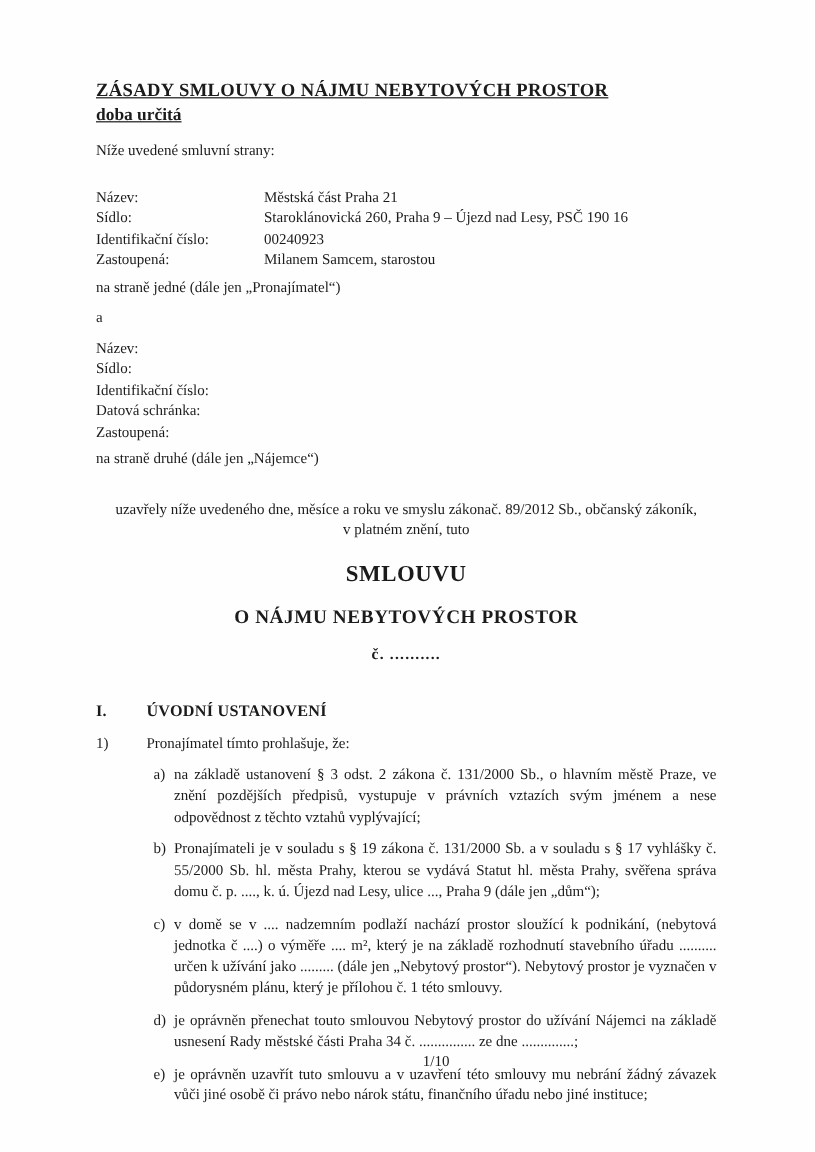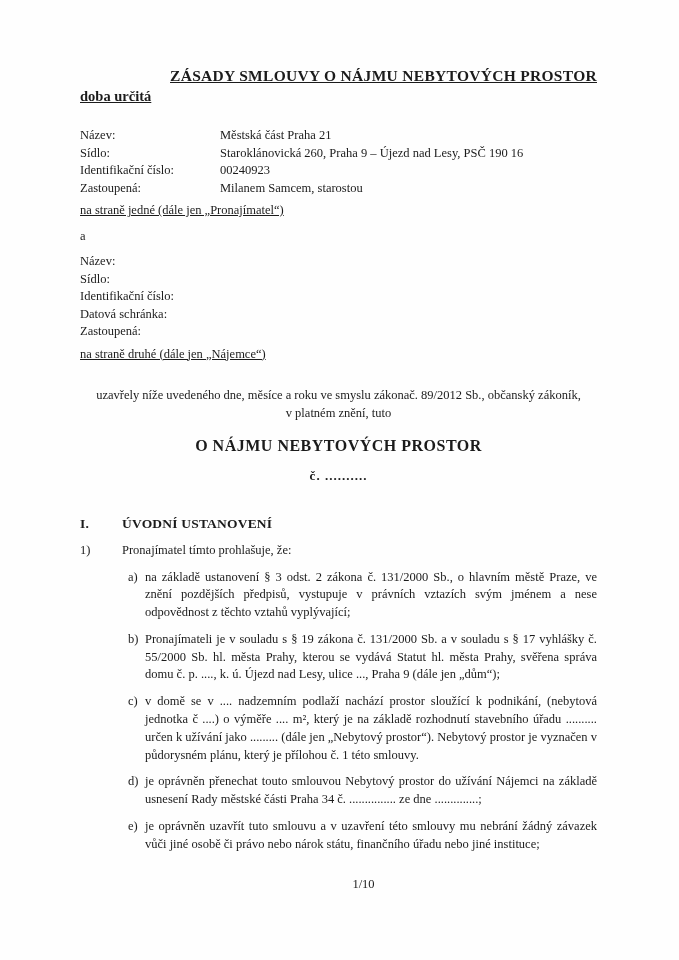--- a/index.html
+++ b/index.html
@@ -7,34 +7,34 @@
     position:relative;
     width:679px; height:960px;
     background:#fefefe;
     font-family:"Liberation Serif","DejaVu Serif",serif;
     color:#1b1b1b;
     box-sizing:border-box;
     padding:66px 82px 0 80px;
     overflow:hidden;
   }
   .doc-title {
-    text-align:right; font-weight:bold; font-size:15.5px;
+    text-align:left; font-weight:bold; font-size:15.5px;
     text-decoration:underline; line-height:20px; letter-spacing:0.3px;
   }
   .doc-subtitle {
     font-weight:bold; font-size:14.5px;
     text-decoration:underline; line-height:19px; margin-top:1px;
   }
   .intro { font-size:12.5px; line-height:17.5px; margin-top:11px; }
   .fields { margin-top:21px; }
   .fields2 { margin-top:8px; }
   .field-row { display:flex; font-size:12.5px; line-height:17.5px; }
   .field-label { width:140px; flex:none; }
   .field-value { flex:1; }
-  .role-line { font-size:12.5px; line-height:17.5px; margin-top:5px;text-decoration:underline; }
+  .role-line { font-size:12.5px; line-height:17.5px; margin-top:5px; }
   .conj { font-size:12.5px; line-height:17.5px; margin-top:8px; }
   .preamble {
     margin:24px auto 0 auto; width:492px; text-align:center;
     font-size:12.5px; line-height:17.5px;
   }
   .h-contract1 {
     margin-top:16px; text-align:center; font-weight:bold;
     font-size:19px; line-height:24px; letter-spacing:0.5px;
   }
   .h-contract2 {
@@ -59,20 +59,21 @@
   }
 </style>
 </head>
 <body>
 
 <div class="page">
 
   <div class="doc-title">ZÁSADY SMLOUVY O NÁJMU NEBYTOVÝCH PROSTOR</div>
   <div class="doc-subtitle">doba určitá</div>
 
+  <div class="intro">Níže uvedené smluvní strany:</div>
 
   <div class="fields">
     <div class="field-row">
       <span class="field-label">Název:</span>
       <span class="field-value">Městská část Praha 21</span>
     </div>
     <div class="field-row">
       <span class="field-label">Sídlo:</span>
       <span class="field-value">Staroklánovická 260, Praha 9 – Újezd nad Lesy, PSČ 190 16</span>
     </div>
@@ -110,20 +111,21 @@
     <div class="field-row">
       <span class="field-label">Zastoupená:</span>
       <span class="field-value"></span>
     </div>
   </div>
 
   <div class="role-line">na straně druhé (dále jen „Nájemce“)</div>
 
   <div class="preamble">uzavřely níže uvedeného dne, měsíce a roku ve smyslu zákonač. 89/2012 Sb., občanský zákoník, v platném znění, tuto</div>
 
+  <div class="h-contract1">SMLOUVU</div>
   <div class="h-contract2">O NÁJMU NEBYTOVÝCH PROSTOR</div>
   <div class="contract-no">č. ..........</div>
 
   <div class="section-head">
     <span class="section-num">I.</span>
     <span>ÚVODNÍ USTANOVENÍ</span>
   </div>
 
   <div class="item">
     <span class="item-num">1)</span>

